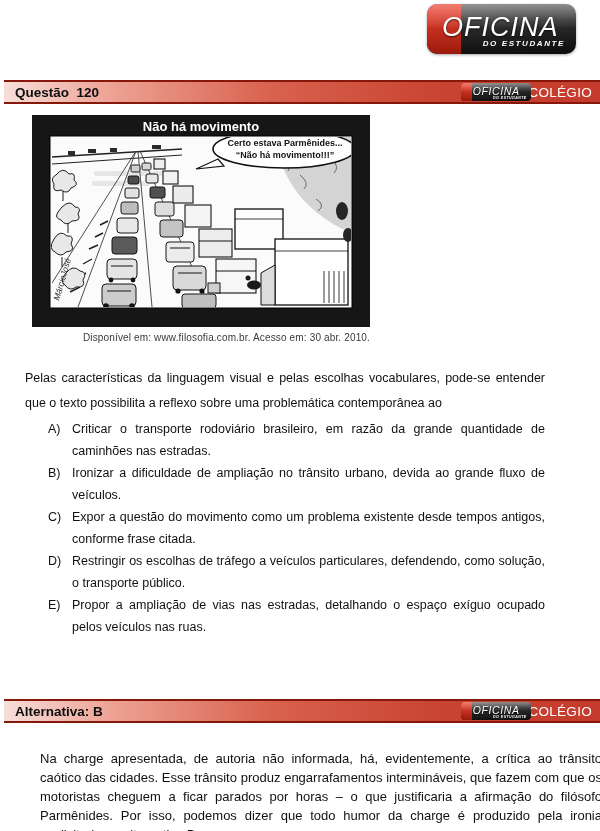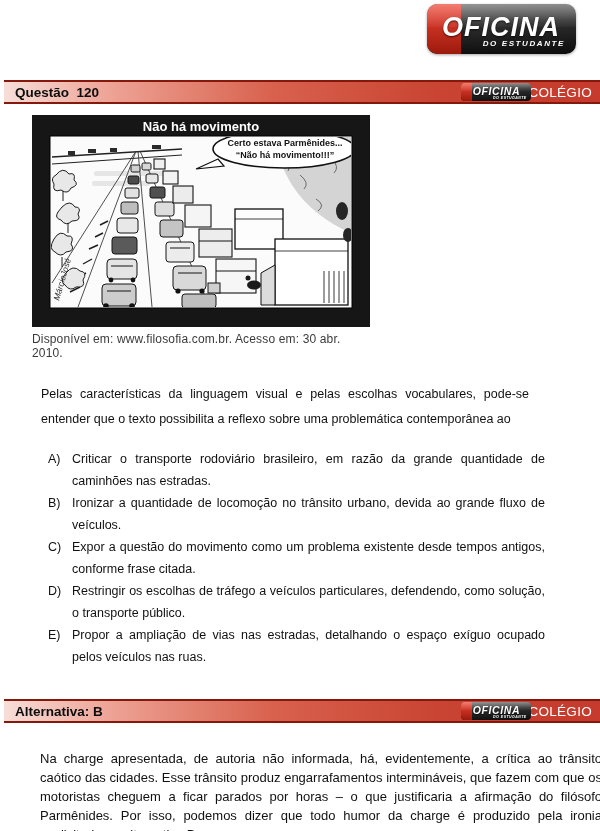--- a/index.html
+++ b/index.html
@@ -6,21 +6,21 @@
   body{
     width:600px;height:831px;background:#ffffff;position:relative;
     font-family:"Liberation Sans",sans-serif;color:#111;overflow:hidden;
   }
 
   
   .logo{position:absolute;background:linear-gradient(178deg,#6b6b6b 0%,#2f2f2f 38%,#0c0c0c 100%);overflow:hidden;}
   .logo::after{content:"";position:absolute;left:0;right:0;top:0;height:46%;
     background:linear-gradient(rgba(255,255,255,.30),rgba(255,255,255,.03));}
   .logo-red{position:absolute;left:0;top:0;bottom:0;background:linear-gradient(180deg,#ee4534,#9c1a0c);}
-  .logo-title{position:absolute;color:#fff;font-weight:bold;font-style:italic;white-space:nowrap;z-index:2;}
+  .logo-title{position:absolute;color:#fff;font-weight:normal;font-style:italic;white-space:nowrap;z-index:2;}
   .logo-sub{position:absolute;color:#fff;font-style:italic;font-weight:bold;white-space:nowrap;z-index:2;}
 
   .logo-main{left:427px;top:4px;width:149px;height:50px;border-radius:10px;box-shadow:0 1px 3px rgba(0,0,0,.35);}
   .logo-main .logo-red{width:34px;border-radius:10px 0 0 10px;}
   .logo-main .logo-title{left:15px;top:8px;font-size:27px;letter-spacing:1px;text-shadow:0 1px 2px rgba(0,0,0,.7);}
   .logo-main .logo-sub{right:11px;bottom:6px;font-size:8px;letter-spacing:1.6px;}
 
   .logo-mini{width:70px;height:18px;border-radius:4px;flex:0 0 auto;}
   .logo-mini .logo-red{width:11px;border-radius:4px 0 0 4px;}
   .logo-mini .logo-title{left:12px;top:2px;font-size:10.5px;letter-spacing:.6px;text-shadow:0 1px 1px rgba(0,0,0,.7);}
@@ -34,25 +34,25 @@
     display:flex;align-items:center;
   }
   #question-bar{top:80px;}
   #answer-bar{top:699px;justify-content:space-between;}
   .bar-label{font-weight:bold;font-size:13.5px;color:#0d0d0d;padding-left:11px;white-space:pre;}
   .bar-right{margin-left:auto;display:flex;align-items:center;gap:9px;padding-right:12px;}
   .bar-right-text{color:#ffffff;font-size:13.5px;letter-spacing:.3px;white-space:nowrap;}
 
   
   #cartoon{position:absolute;left:32px;top:115px;width:338px;height:160px;}
-  #credit{position:absolute;left:32px;top:332px;width:338px;text-align:left;font-size:12px;color:#3a3a3a;letter-spacing:.15px;}
+  #credit{position:absolute;left:32px;top:332px;width:338px;text-align:right;font-size:10px;color:#3a3a3a;letter-spacing:.15px;}
 
   
   #question{position:absolute;left:25px;top:366px;width:520px;font-size:12.5px;}
-  #stem{margin:16px;text-align:justify;line-height:25px;}
+  #stem{margin:0;text-align:justify;line-height:25px;}
   #options{margin-top:2px;}
   .opt{display:flex;line-height:22px;}
   .opt-letter{flex:0 0 24px;margin-left:23px;}
   .opt-text{flex:1;text-align:justify;}
 
   
   #explanation{position:absolute;left:23px;top:732px;width:562px;font-size:13px;line-height:19px;text-align:justify;margin:17px;}
 </style>
 </head>
 <body>
@@ -210,21 +210,21 @@
 
 <div id="question">
   <p id="stem">Pelas características da linguagem visual e pelas escolhas vocabulares, pode-se entender que o texto possibilita a reflexo sobre uma problemática contemporânea ao</p>
   <div id="options">
     <div class="opt">
       <span class="opt-letter">A)</span>
       <span class="opt-text">Criticar o transporte rodoviário brasileiro, em razão da grande quantidade de caminhões nas estradas.</span>
     </div>
     <div class="opt">
       <span class="opt-letter">B)</span>
-      <span class="opt-text">Ironizar a quantidade de locomoção no trânsito urbano, devida ao grande fluxo de veículos.</span>
+      <span class="opt-text">Ironizar a dificuldade de ampliação no trânsito urbano, devida ao grande fluxo de veículos.</span>
     </div>
     <div class="opt">
       <span class="opt-letter">C)</span>
       <span class="opt-text">Expor a questão do movimento como um problema existente desde tempos antigos, conforme frase citada.</span>
     </div>
     <div class="opt">
       <span class="opt-letter">D)</span>
       <span class="opt-text">Restringir os escolhas de tráfego a veículos particulares, defendendo, como solução, o transporte público.</span>
     </div>
     <div class="opt">

